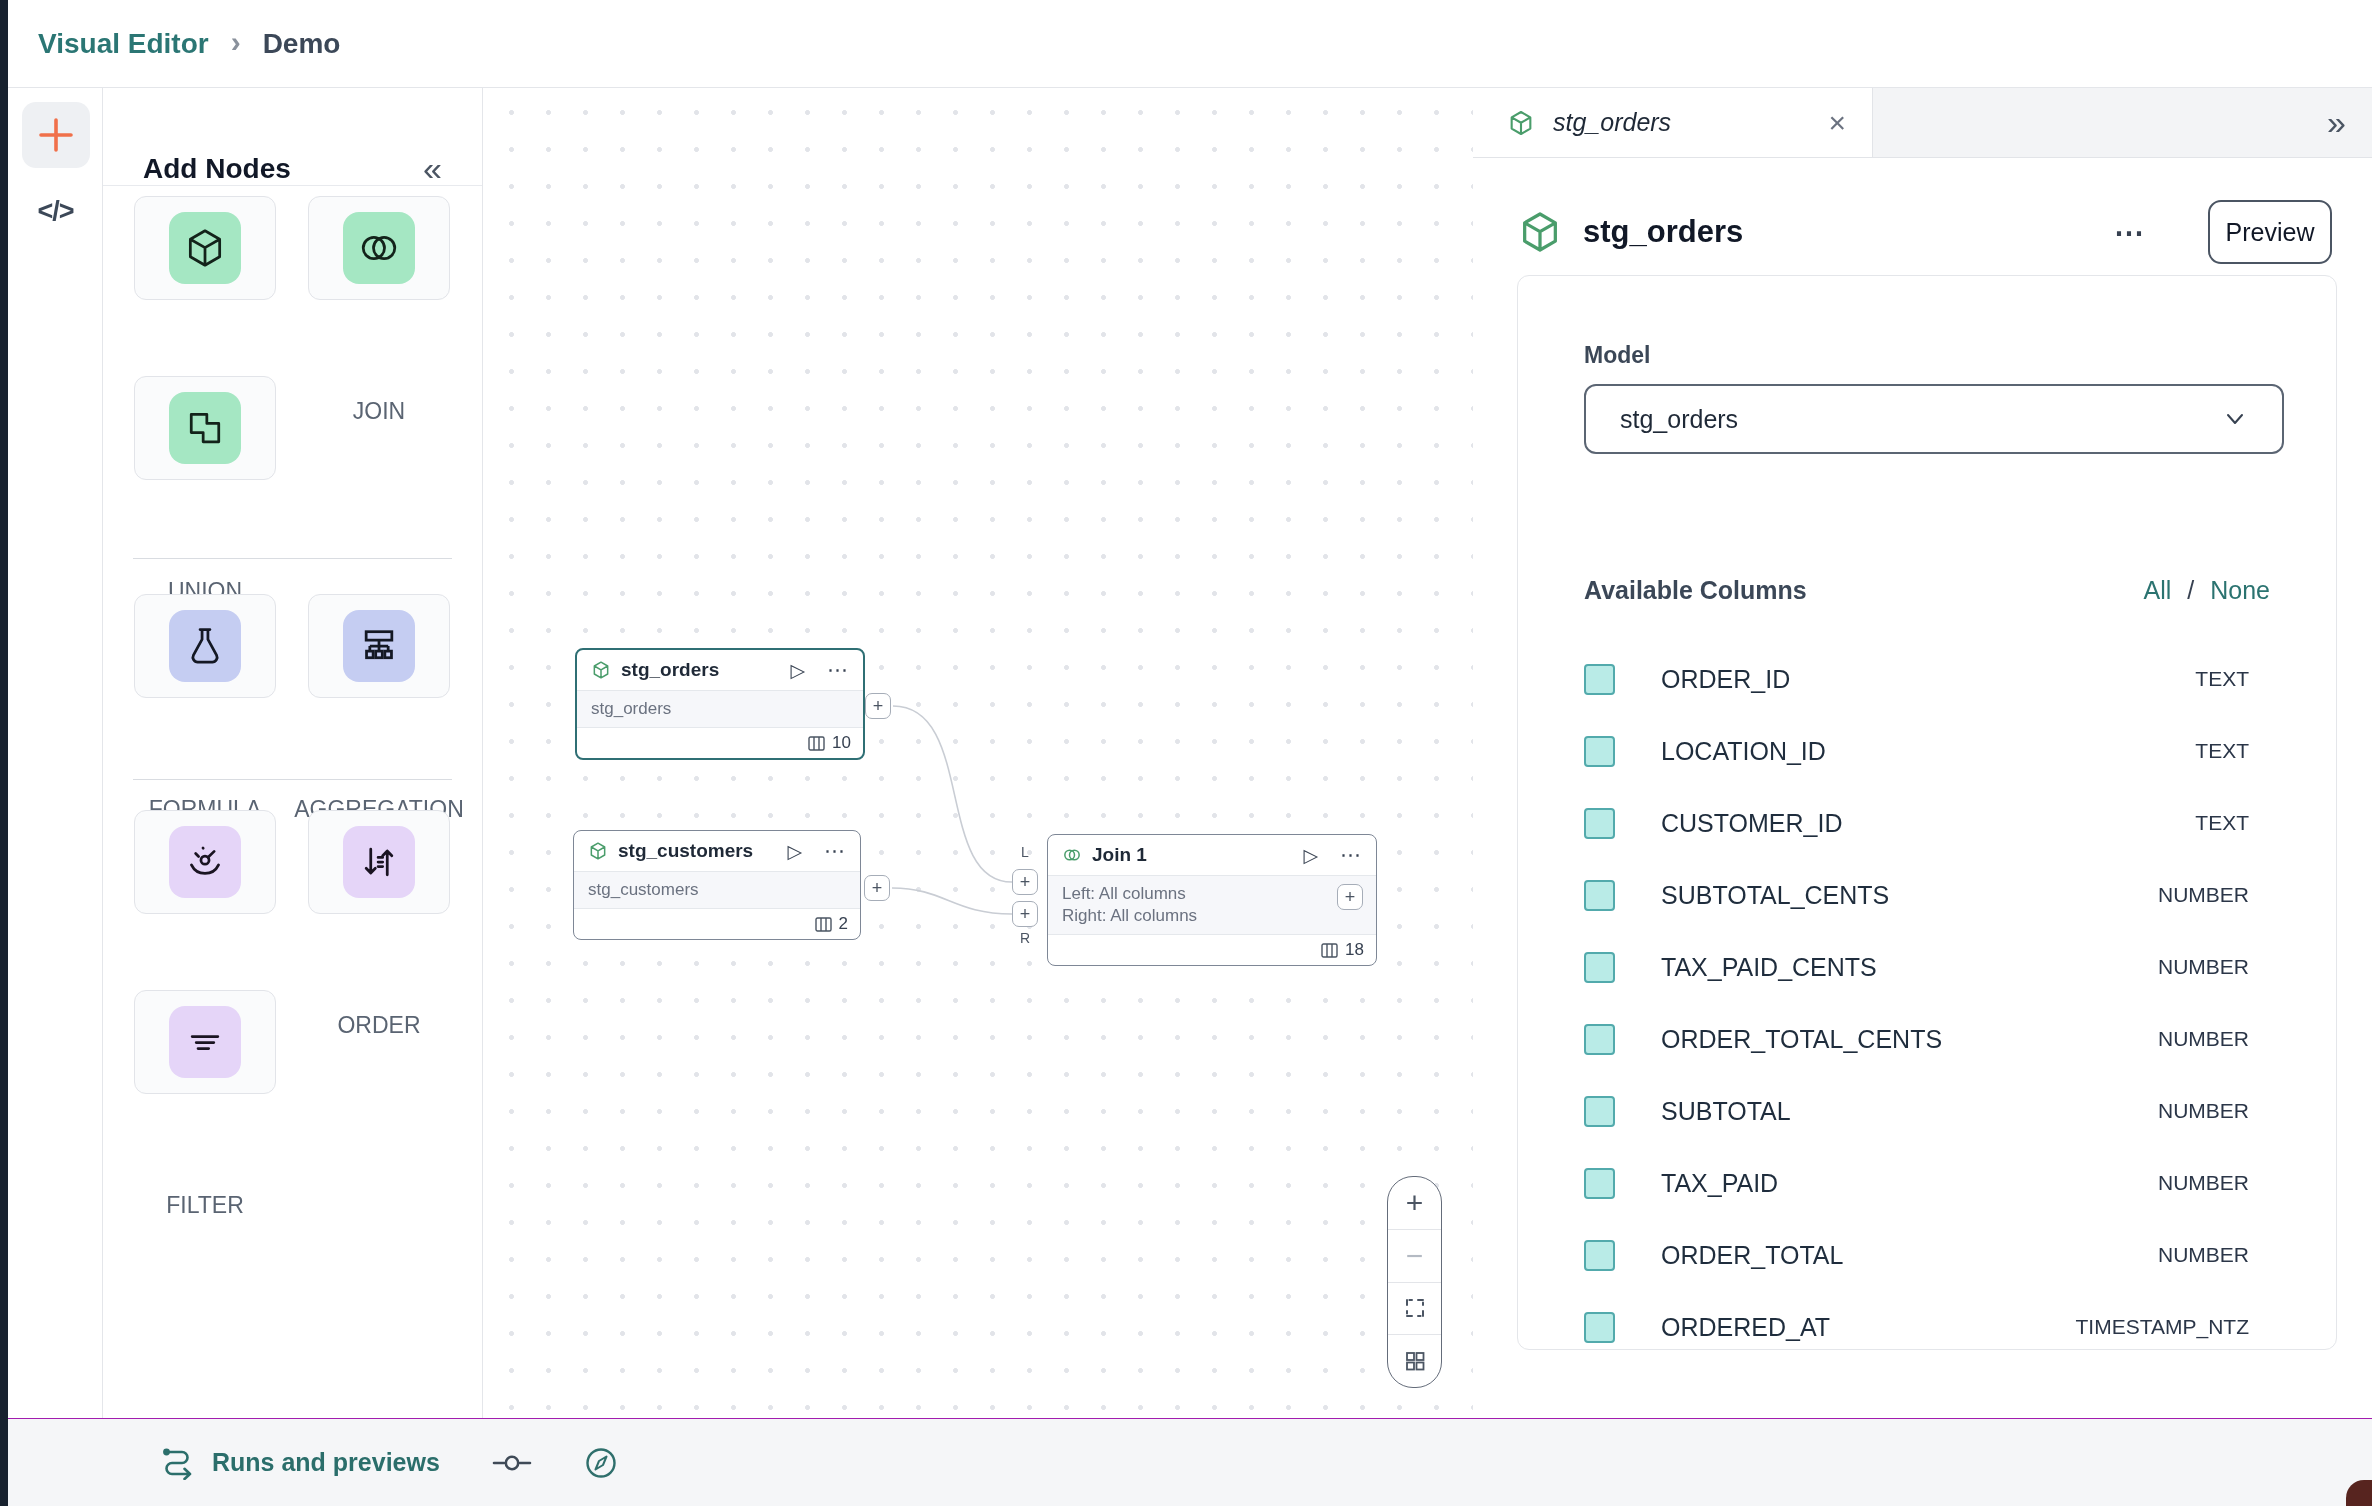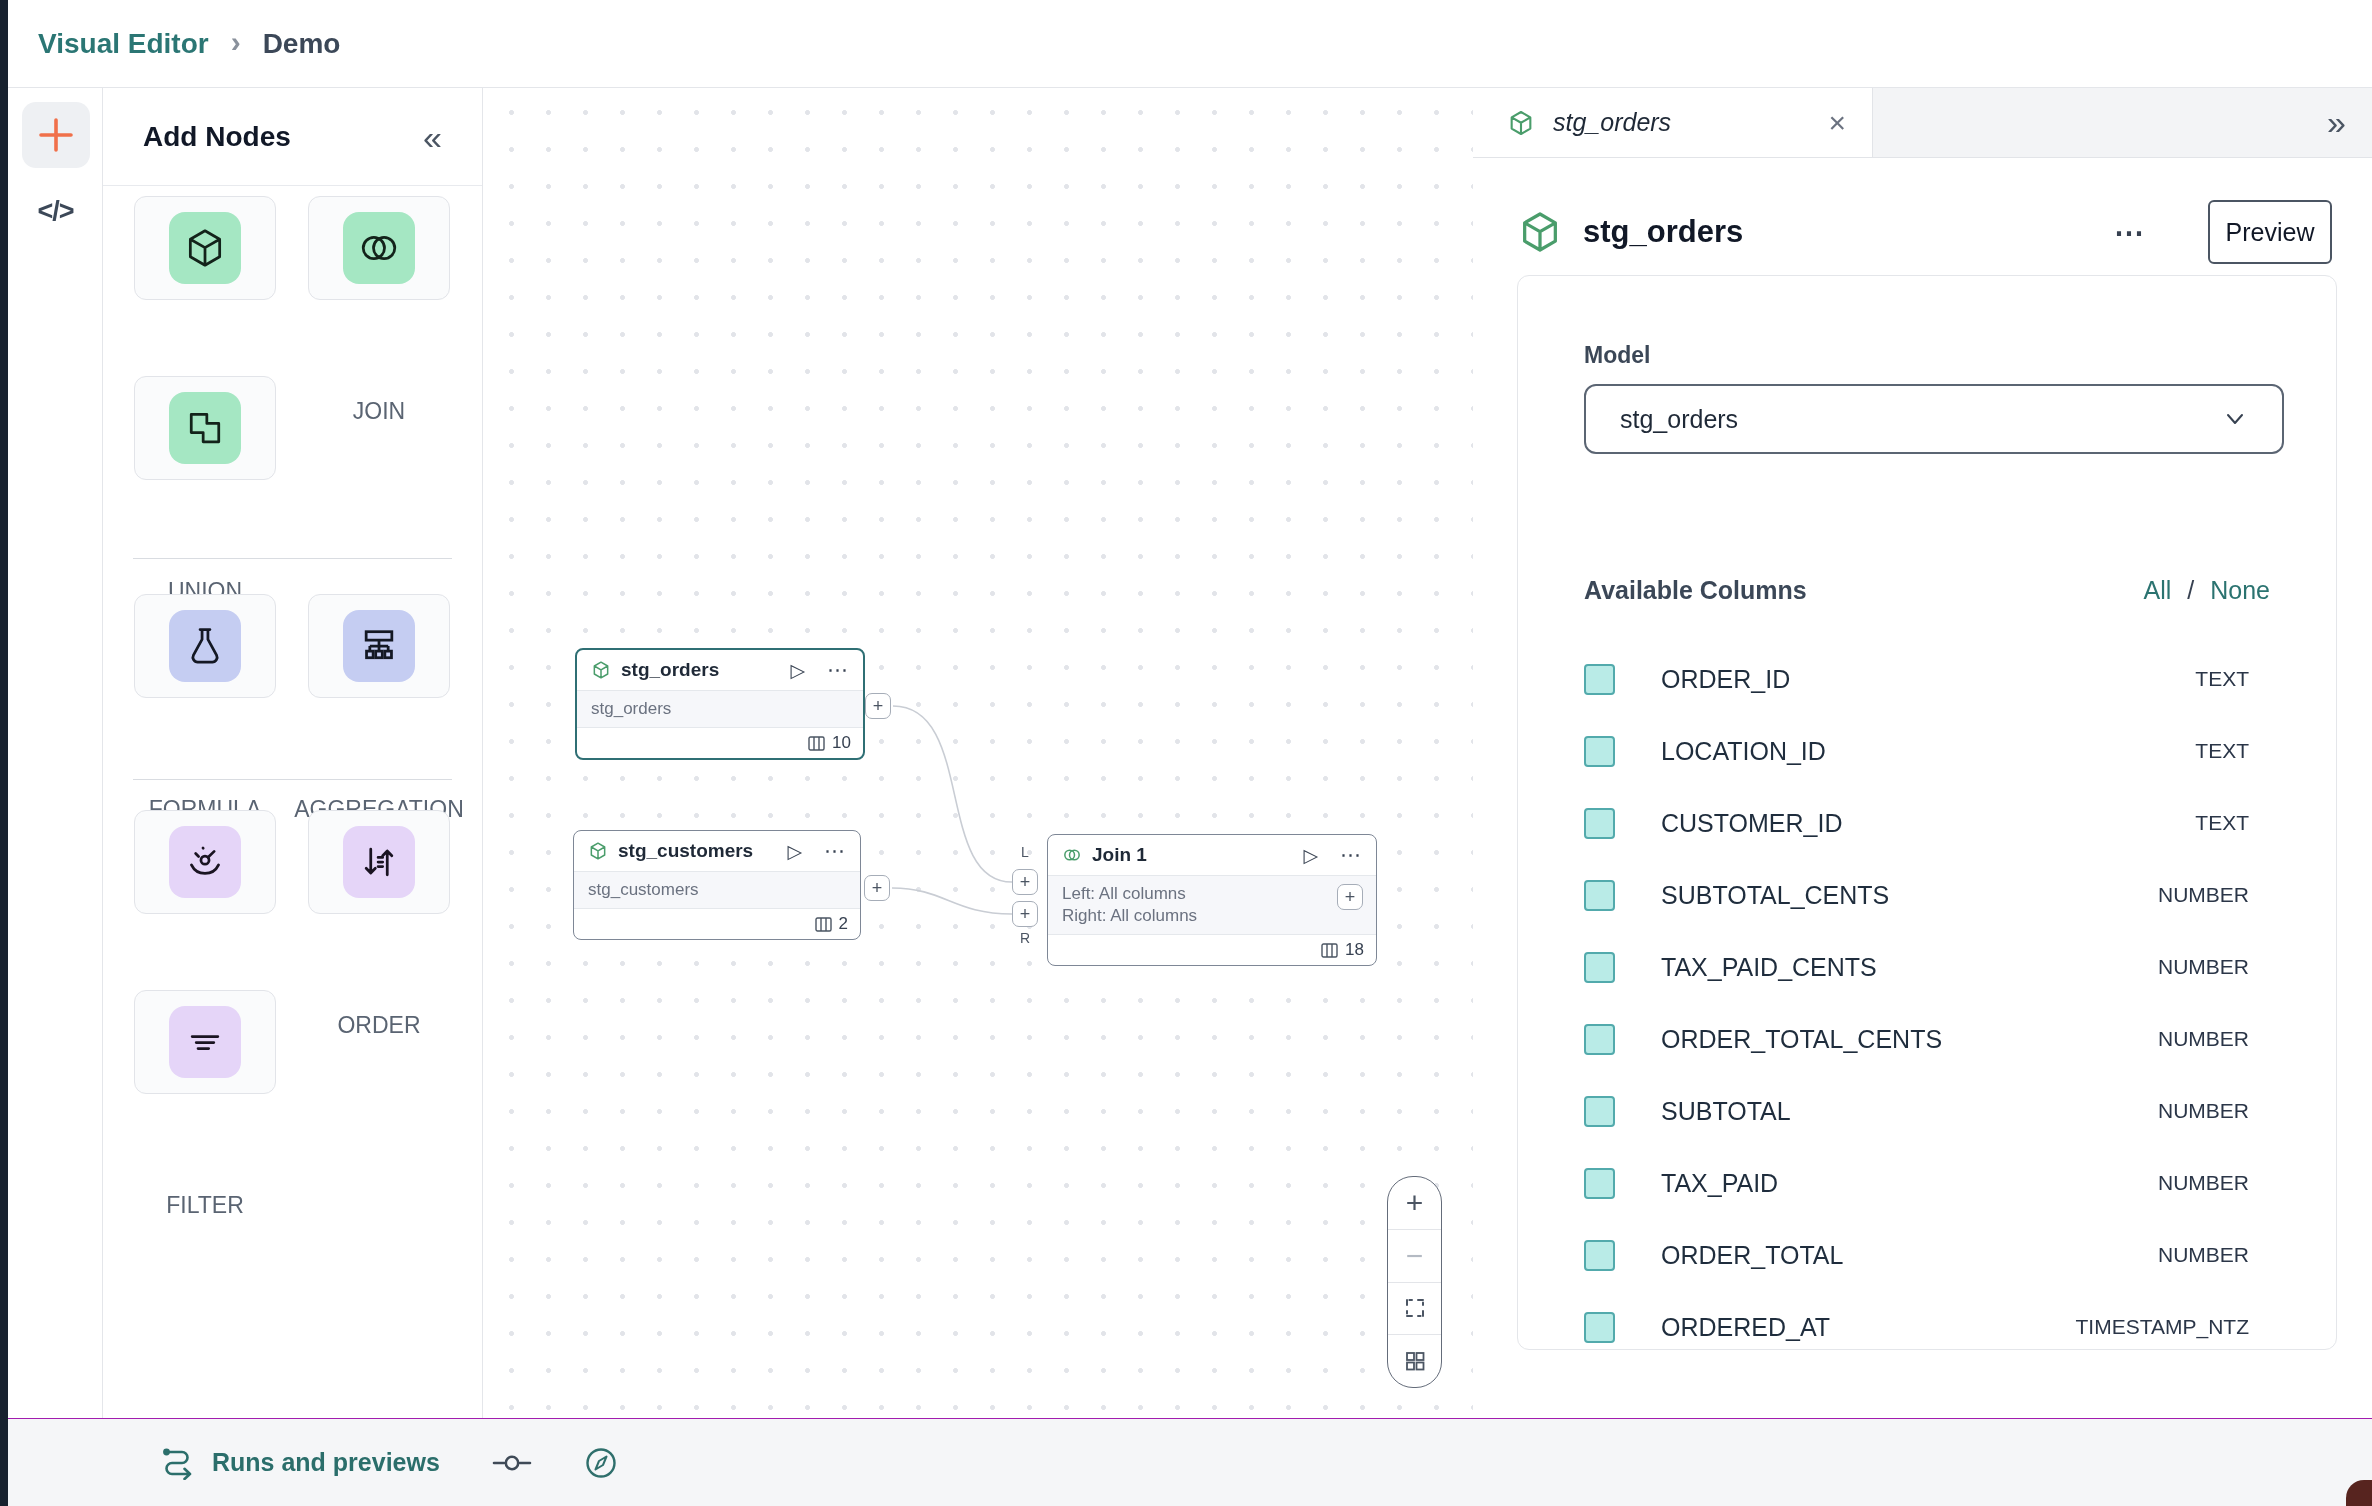--- a/index.html
+++ b/index.html
@@ -27,21 +27,21 @@
   
   .left-rail { position:absolute; left:8px; top:88px; bottom:88px; width:95px; background:#fff;
                border-right:1px solid #e4e6ea; z-index:20; }
   .rail-add { position:absolute; left:14px; top:14px; width:68px; height:66px; background:#eef0f3;
               border-radius:14px; display:flex; align-items:center; justify-content:center; cursor:pointer; }
   .rail-code { position:absolute; left:0; top:108px; width:95px; text-align:center; font-size:27px;
                font-weight:bold; color:#3c4858; letter-spacing:-1px; cursor:pointer; }
   
   .add-panel { position:absolute; left:103px; top:88px; bottom:88px; width:380px; background:#fff;
                border-right:1px solid #e4e6ea; z-index:20; }
-  .add-panel-header { height:98px; border-bottom:1px solid #e8eaee; display:flex; align-items:center;
+  .add-panel-header { height:98px; border-bottom:1px solid #e8eaee; display:flex; align-items:flex-end;
                       padding:0 40px 0 40px; }
   .add-panel-title { font-size:28px; font-weight:bold; color:#111827; }
   .collapse-btn { margin-left:auto; font-size:34px; color:#4b5563; cursor:pointer; line-height:1; }
   .tile { position:absolute; width:142px; height:104px; background:#fafbfc; border:1px solid #e2e4e9;
           border-radius:12px; display:flex; align-items:center; justify-content:center; cursor:pointer; }
   .tile-inner { width:72px; height:72px; border-radius:16px; display:flex; align-items:center; justify-content:center; }
   .tile-green  { background:#a5e7c3; }
   .tile-peri   { background:#c5cdf2; }
   .tile-lav    { background:#e5d5f8; }
   .tile-label { position:absolute; width:180px; text-align:center; font-size:23px; color:#5a6472; }
@@ -76,21 +76,21 @@
   .right-panel { position:absolute; left:1473px; right:0; top:88px; bottom:88px; background:#fff; z-index:20; }
   .tabstrip { height:70px; background:#f3f4f6; border-bottom:1px solid #e2e4e8; display:flex; align-items:stretch; }
   .tab { width:400px; background:#fff; border-right:1px solid #e2e4e8; display:flex; align-items:center;
          gap:18px; padding:0 26px 0 34px; cursor:pointer; }
   .tab-title { font-size:25px; font-style:italic; color:#1f2937; }
   .tab-close { margin-left:auto; font-size:30px; color:#6b7280; cursor:pointer; line-height:1; }
   .expand-btn { margin-left:auto; align-self:center; margin-right:26px; font-size:34px; color:#4b5563; cursor:pointer; }
   .panel-head { display:flex; align-items:center; padding:42px 40px 0 44px; gap:20px; }
   .panel-title { font-size:31px; font-weight:bold; color:#111827; }
   .panel-menu { margin-left:auto; font-size:30px; font-weight:bold; color:#374151; letter-spacing:2px; cursor:pointer; }
-  .btn-preview { width:124px; height:64px; border:2px solid #4b5563; border-radius:6px; background:#fff;
+  .btn-preview { width:124px; height:64px; border:2px solid #4b5563; border-radius:13px; background:#fff;
                  font-size:25px; color:#111827; display:flex; align-items:center; justify-content:center;
                  margin-left:42px; cursor:pointer; }
   .config-card { position:absolute; left:44px; top:187px; width:820px; height:1075px; background:#fff;
                  border:1px solid #e4e6ea; border-radius:12px; }
   .model-label { position:absolute; left:66px; top:66px; font-size:23px; font-weight:bold; color:#3b4757; }
   .model-select { position:absolute; left:66px; top:108px; width:700px; height:70px; border:2px solid #5b6573;
                   border-radius:12px; background:#fff; display:flex; align-items:center; padding:0 34px; cursor:pointer; }
   .model-value { font-size:25px; color:#1f2937; }
   .model-caret { margin-left:auto; }
   .cols-header { position:absolute; left:66px; right:66px; top:300px; display:flex; align-items:center; }

